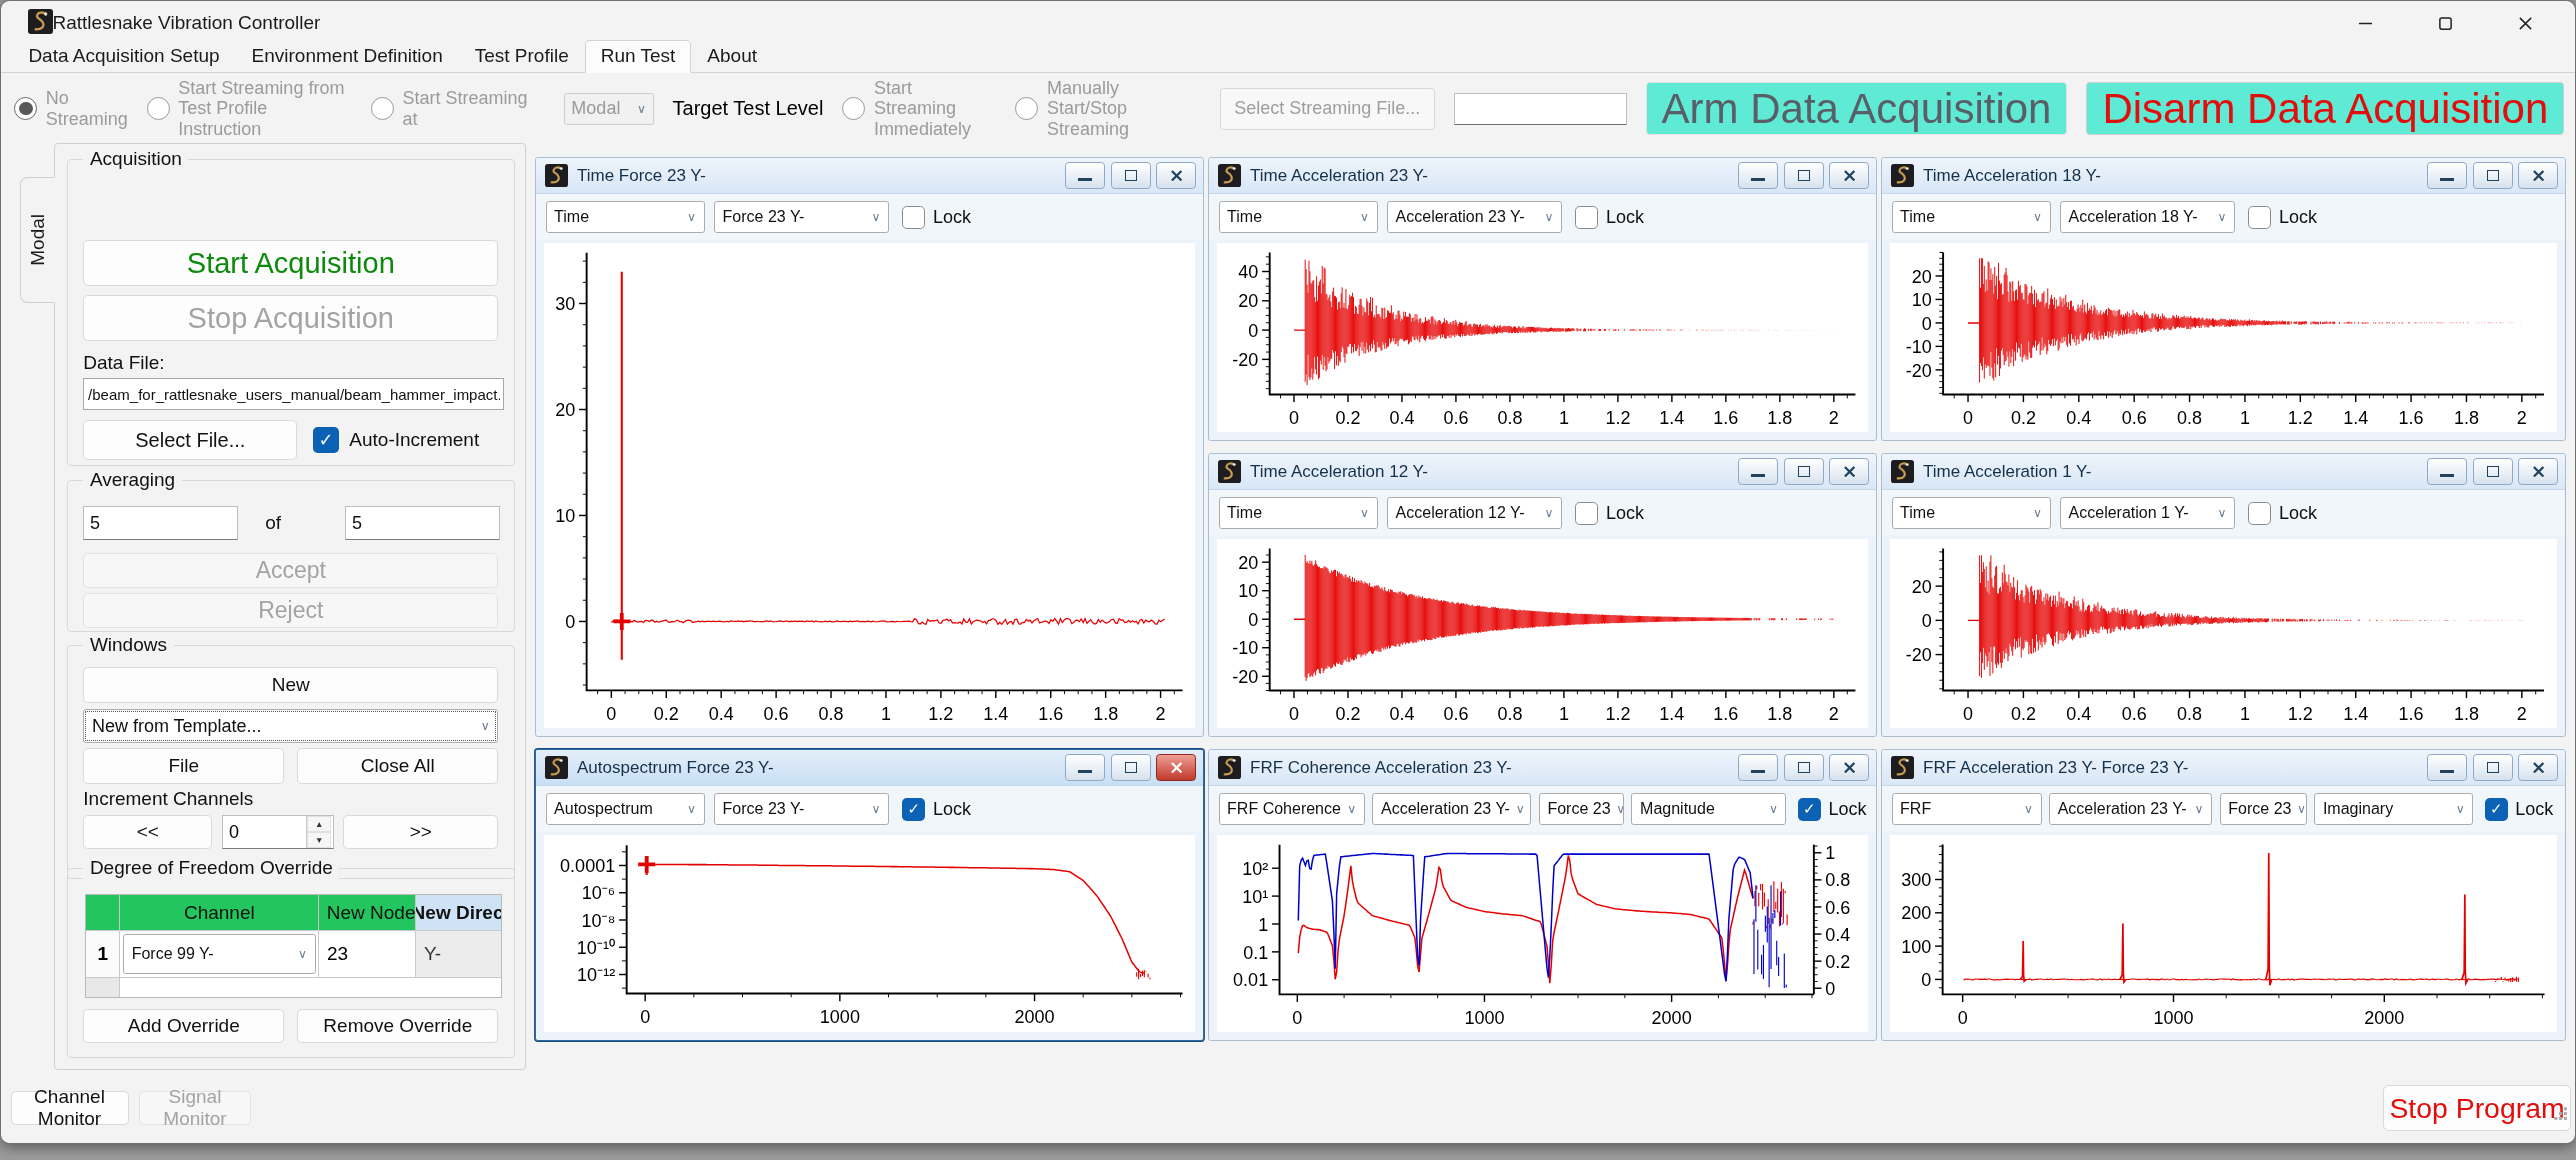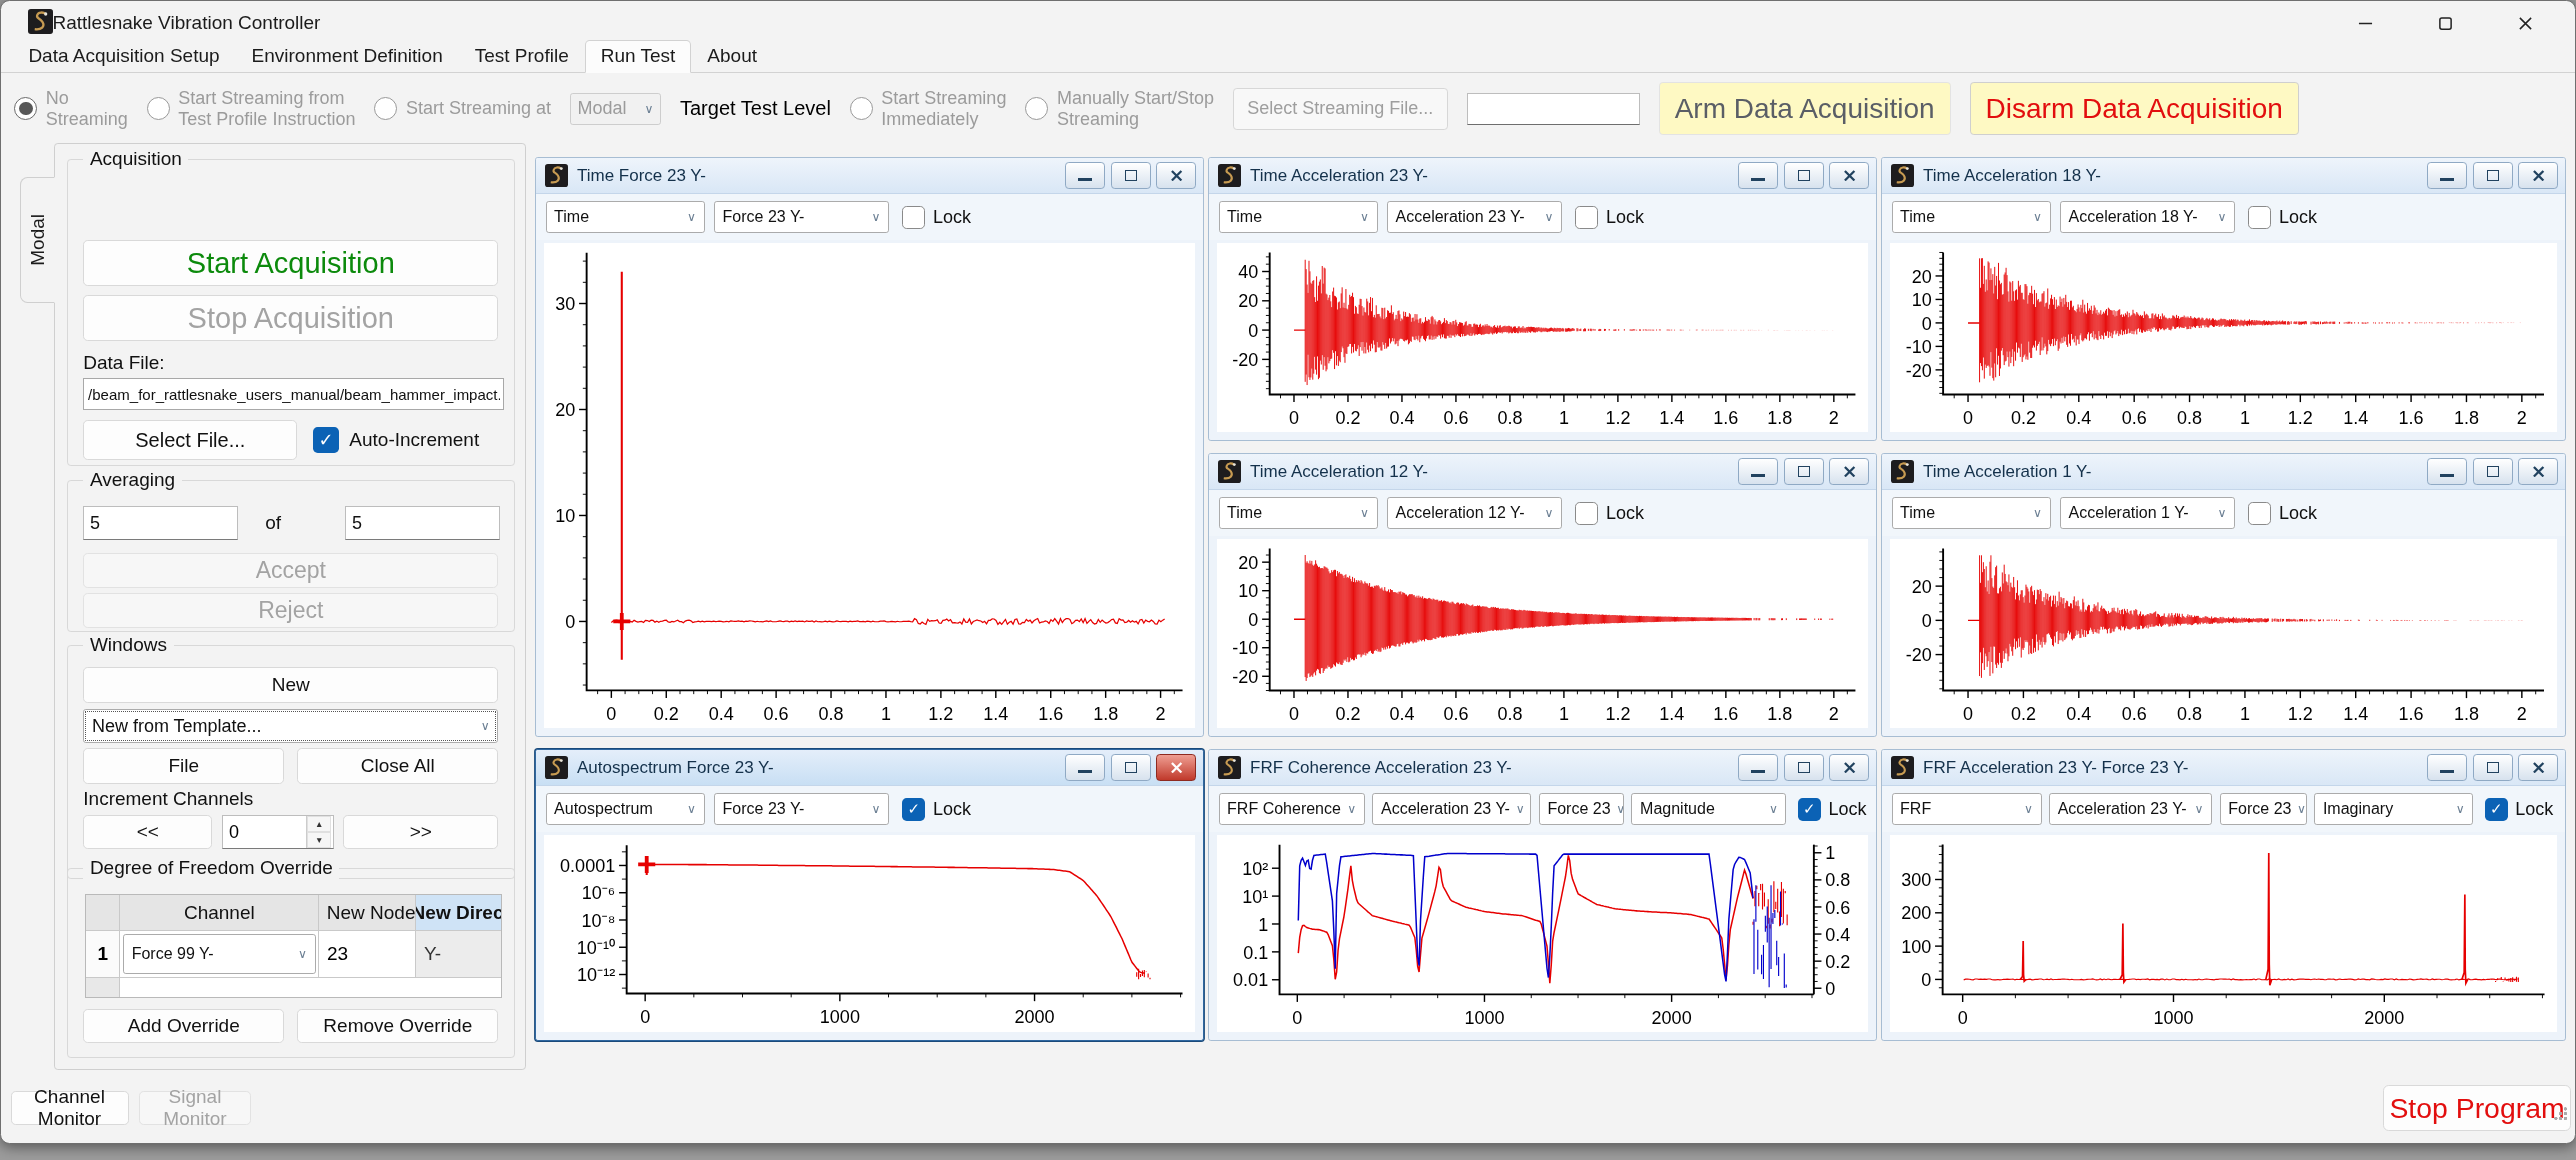--- a/index.html
+++ b/index.html
@@ -18,21 +18,21 @@
   #toolbar{position:absolute;left:13.3px;top:76px;width:2550px;height:63px;display:flex;align-items:center;gap:19px}
   .radio{display:flex;align-items:center;gap:8.5px;color:#9b9b9b;font-size:18px;line-height:1.12}
   .radio .lbl{white-space:pre-line}
   .rdot{width:23px;height:23px;border:1.9px solid #999;border-radius:50%;background:#fff;flex:none;position:relative}
   .rdot.sel{border-color:#6a6a6a}
   .rdot.sel::after{content:"";position:absolute;inset:3.8px;background:#585858;border-radius:50%}
   .combo-dis{height:32px;width:91px;background:#f1f1f1;border:0.9px solid #cdcdcd;border-radius:2.8px;display:flex;align-items:center;justify-content:space-between;padding:0 6.6px;font-size:18px;color:#9b9b9b}
   #target-label{font-size:20px;color:#000;white-space:nowrap}
   #sel-stream-btn{height:42px;padding:0 13.3px;font-size:18px;color:#9e9e9e;background:#f8f8f8;border:0.9px solid #d7d7d7;border-radius:3.8px;white-space:nowrap}
   #stream-file-input{width:173px;height:32px;border:0.9px solid #bdbdbd;border-bottom:1.9px solid #6e6e6e;background:#fff;font-size:17px;padding:0 5.7px}
-  .big-btn{height:53px;padding:0 15px;font-size:28px;background:#fef9c3;border:0.9px solid #dadada;border-radius:3.8px;white-space:nowrap;display:flex;align-items:center}
+  .big-btn{height:53px;padding:0 15px;font-size:42px;background:#5eead4;border:0.9px solid #dadada;border-radius:3.8px;white-space:nowrap;display:flex;align-items:center}
   #arm-btn{color:#5a5e66;border-color:#e3e3e3}
   #disarm-btn{color:#e20e0e;border-color:#cfcfcf}
   
   #modal-tab{position:absolute;left:19px;top:176px;width:35px;height:126px;border:0.9px solid #cfcfcf;border-right:0.9px solid #f3f3f3;border-radius:7.6px 0 0 7.6px;background:#f3f3f3;display:flex;align-items:center;justify-content:center;z-index:2}
   #modal-tab span{writing-mode:vertical-rl;transform:rotate(180deg);font-size:19px;color:#1b1b1b}
   #sidebar{position:absolute;left:53px;top:142px;width:472px;height:927px;border:0.9px solid #cfcfcf;border-radius:3.8px;background:#f3f3f3}
   .group{position:absolute;left:12.3px;width:448px;border:0.9px solid #d8d8d8;border-radius:3.8px}
   .glegend{position:absolute;top:-12.3px;left:15px;padding:0 6.6px;background:#f3f3f3;font-size:19px;color:#111;white-space:nowrap}
   #g-acq{top:15px;height:307px}
   #g-avg{top:336px;height:152px}
@@ -57,21 +57,21 @@
   .chev{color:#6b7f93;font-size:12.3px;margin-left:5.7px;flex:none}
   #tmpl-combo{outline:0.9px dotted #555;outline-offset:-3.8px;font-size:18px}
   .spin{display:flex;border:0.9px solid #bdbdbd;border-bottom:1.9px solid #7a7a7a;background:#fff;height:34px}
   .spin input{border:none;width:83px;font-size:18px;padding:0 5.7px;outline:none}
   .spin .arrows{display:flex;flex-direction:column;width:25px;border-left:0.9px solid #ccc}
   .spin .arrows span{flex:1;display:flex;align-items:center;justify-content:center;font-size:8.5px;color:#333;border:0.9px solid #e0e0e0;background:#f6f6f6}
   
   #dof-table{top:25px;left:17px;width:417px;border:0.9px solid #b9b9b9;background:#fff}
   .trow{display:flex}
   .tcell{border-right:0.9px solid #c9c9c9;border-bottom:0.9px solid #c9c9c9;overflow:hidden;white-space:nowrap;font-size:19px;display:flex;align-items:center}
-  .th{justify-content:center;color:#111;background:#e5e5e5}
+  .th{justify-content:center;color:#111;background:#22c55e}
   .c-num{width:34px;justify-content:center}
   .c-ch{width:199px}
   .c-node{width:97px;padding-left:7.6px}
   .c-dir{width:85px;border-right:none;padding-left:7.6px}
   .th.c-dir{background:#cfe3f6;font-weight:bold;justify-content:flex-start;text-indent:-4.7px;padding-left:0}
   .hrow .tcell{height:36px}
   .drow .tcell{height:47px}
   .drow .c-num{font-weight:bold;background:#fbfbfb}
   .drow .c-dir{background:#ececec;color:#333}
   .erow .tcell{height:19px;border-bottom:none}

